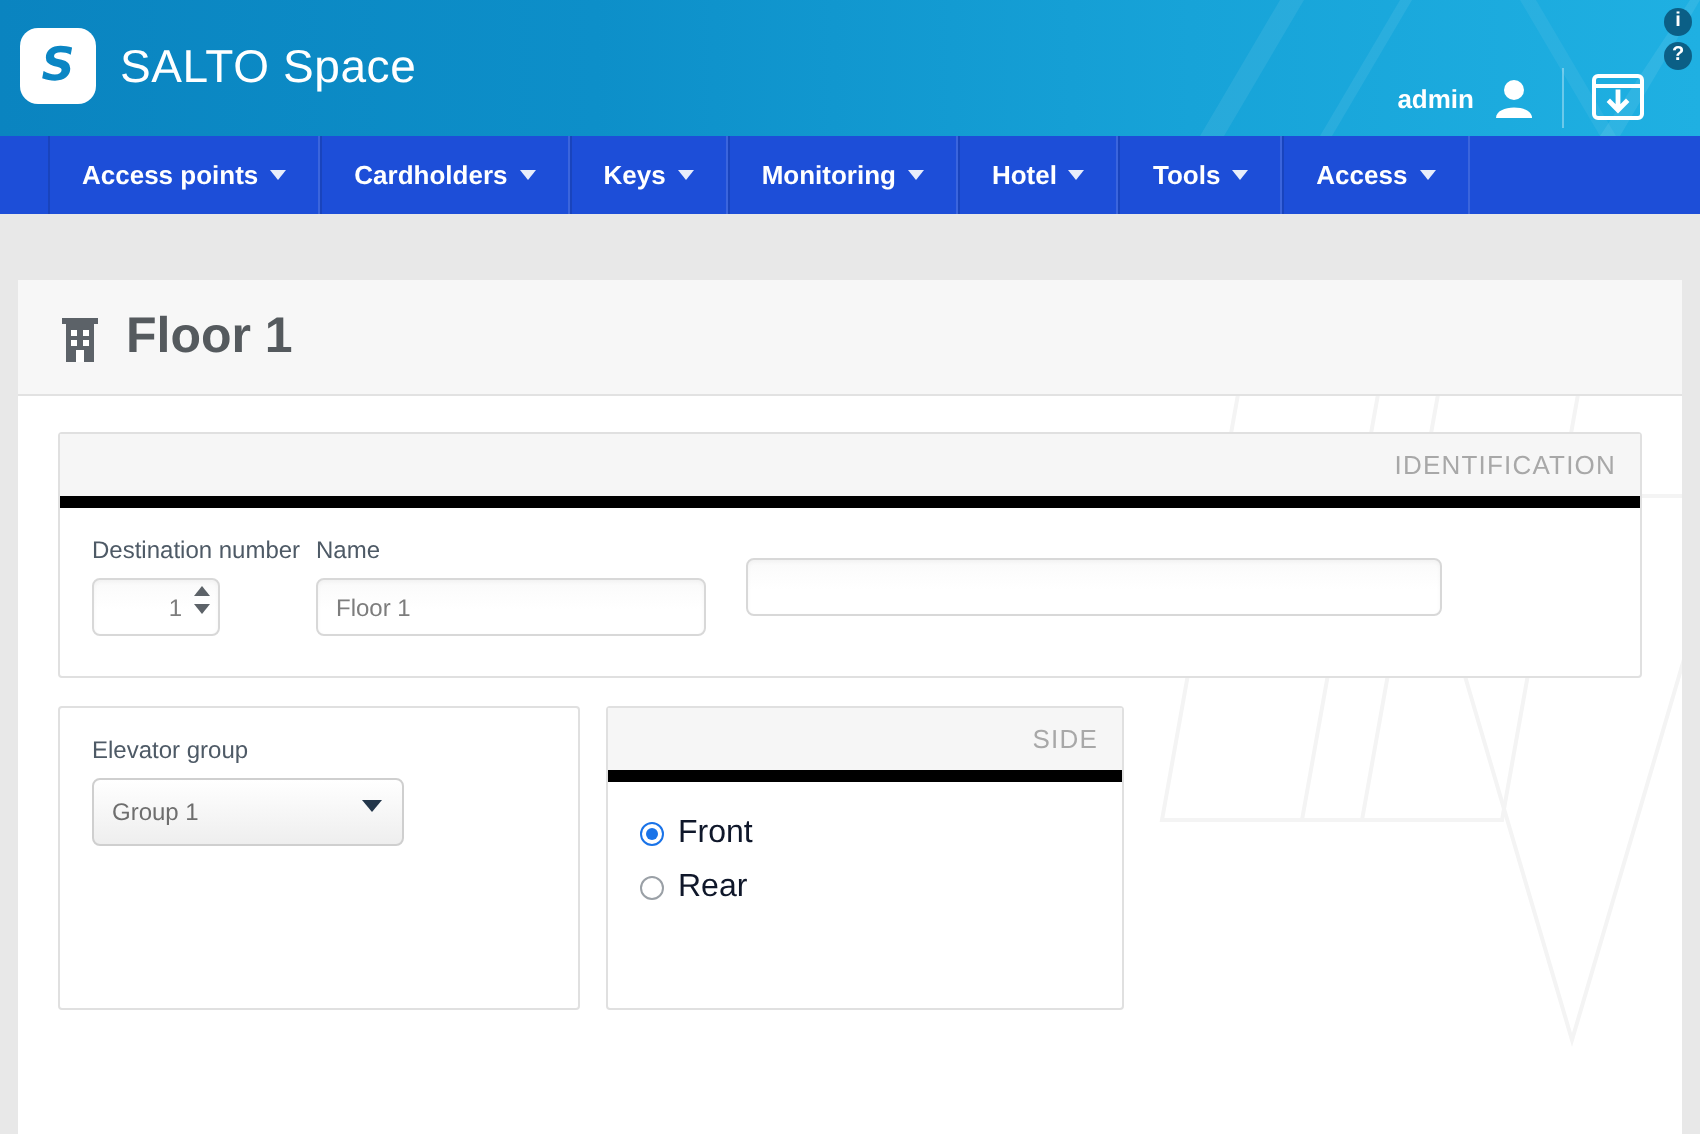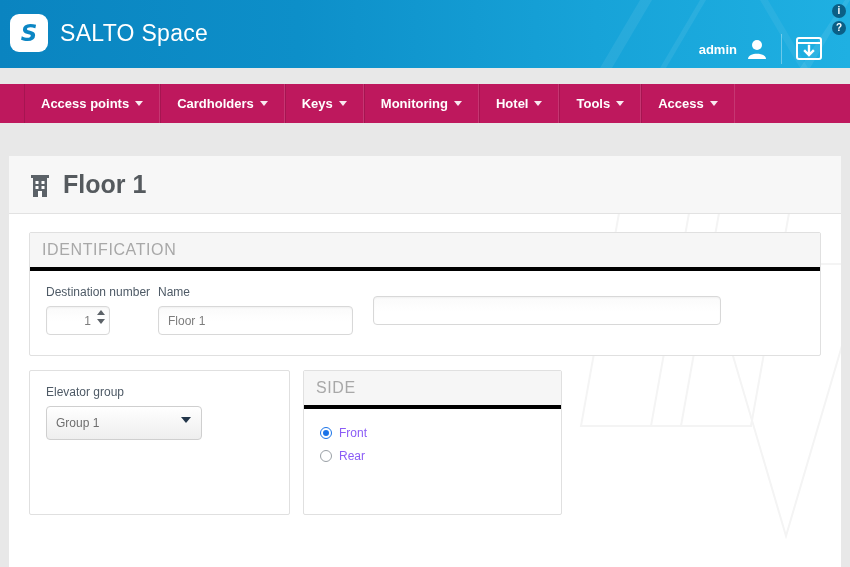--- a/index.html
+++ b/index.html
@@ -47,24 +47,23 @@
     width: 14px; height: 14px; border-radius: 50%;
     background: #0b5f86;
     color: #ffffff; font-size: 10px; font-weight: bold;
     display:flex; align-items:center; justify-content:center;
     line-height:1;
   }
 
   
   .nav-bar {
     height: 39px;
-    background: #be185d;
+    background: #1d4ed8;
     display: flex; align-items: stretch;
     padding-left: 24px;
-    margin-top: 16px;
   }
   .nav-item {
     display: flex; align-items: center; gap: 6px;
     padding: 0 16px;
     color: #ffffff; font-size: 13px; font-weight: bold;
     border-right: 1px solid rgba(255,255,255,.13);
     border-left: 1px solid rgba(0,0,0,.12);
     cursor: default;
   }
   .nav-item:first-child { border-left: 1px solid rgba(0,0,0,.12); }
@@ -99,24 +98,25 @@
 
   .form-area { position: relative; z-index: 2; padding: 18px 20px 0 20px; }
 
   .panel {
     border: 1px solid #e0e0e0;
     background: #ffffff;
     border-radius: 2px;
   }
   .panel-head {
     background: #f6f6f6;
-    border-bottom: 4px solid #000000;
+    border-bottom: 6px solid #000000;
     padding: 8px 12px;
-    font-size: 16px; color: #a8a8a8;
+    font-size: 13px; color: #a8a8a8;
     letter-spacing: .6px;
+    text-align: right;
   }
   .panel-body { padding: 14px 16px 20px 16px; }
 
   .field-row { display: flex; align-items: center; gap: 0; }
   .field { display: flex; flex-direction: column; }
   .field-label { font-size: 12px; color: #4e5a66; margin-bottom: 7px; }
 
   .txt-input {
     border: 1px solid #d8d8d8;
     border-radius: 4px;
@@ -161,21 +161,21 @@
   .radio-row { display:flex; align-items:center; gap: 7px; margin-bottom: 9px; }
   .radio {
     width: 12px; height: 12px; border-radius: 50%;
     border: 1px solid #9aa0a6; background: #ffffff;
     display:flex;align-items:center;justify-content:center;
   }
   .radio.checked { border-color: #1a73e8; }
   .radio.checked::after {
     content:''; width: 6px; height: 6px; border-radius: 50%; background: #1a73e8;
   }
-  .radio-label { font-size: 12px; color: #8b5cf6; }
+  .radio-label { font-size: 16px; color: #0f172a; }
 
   
   .footer {
     height: 53px;
     display: flex; align-items: center;
     padding: 0 9px;
     position: relative;
   }
 </style>
 </head>

